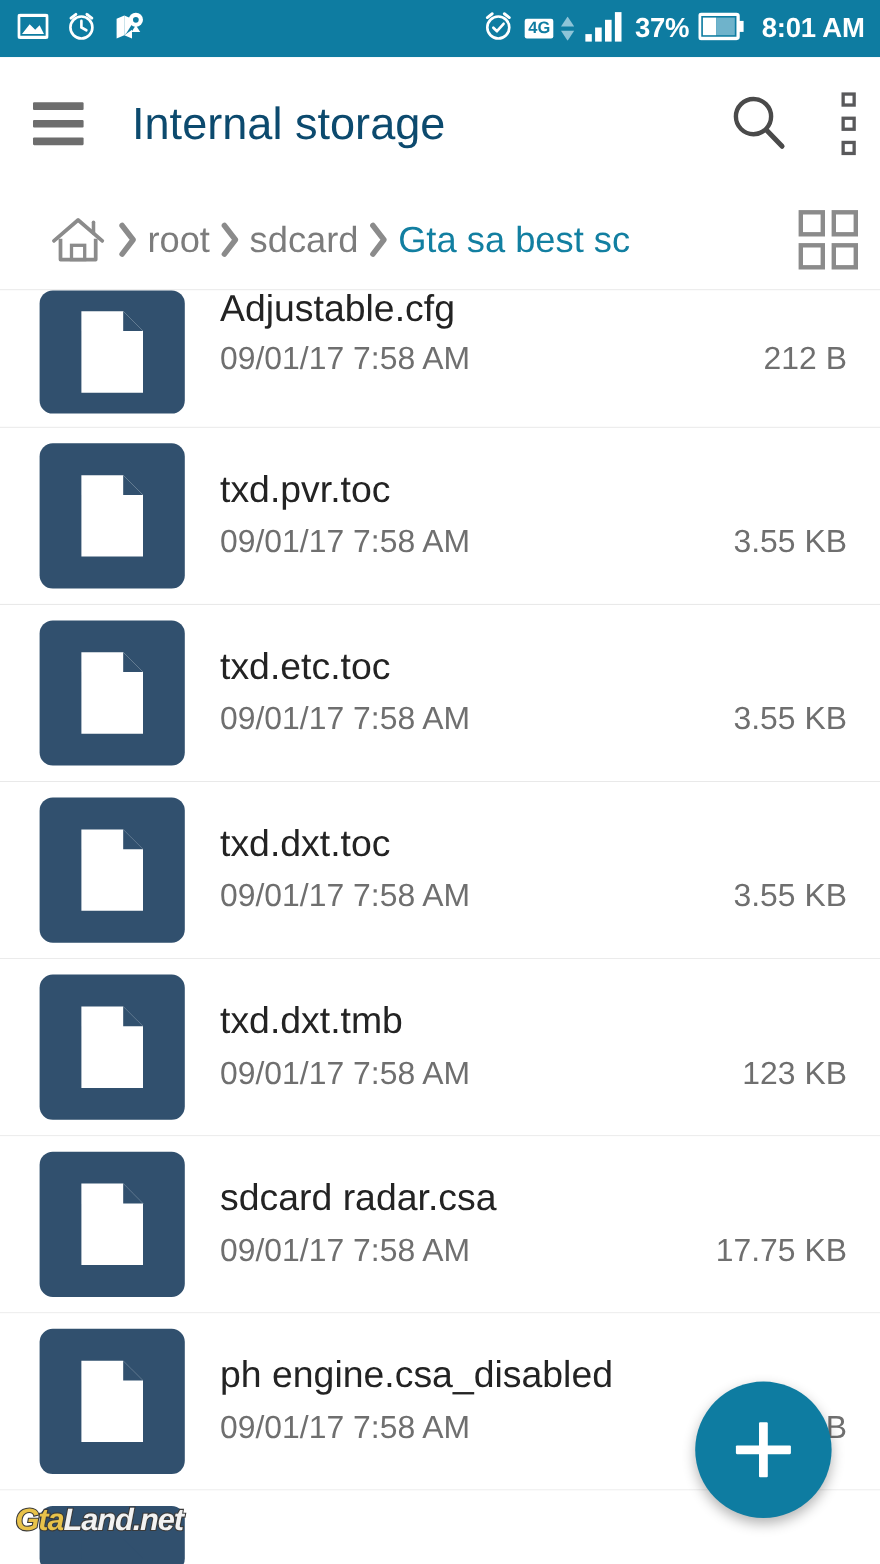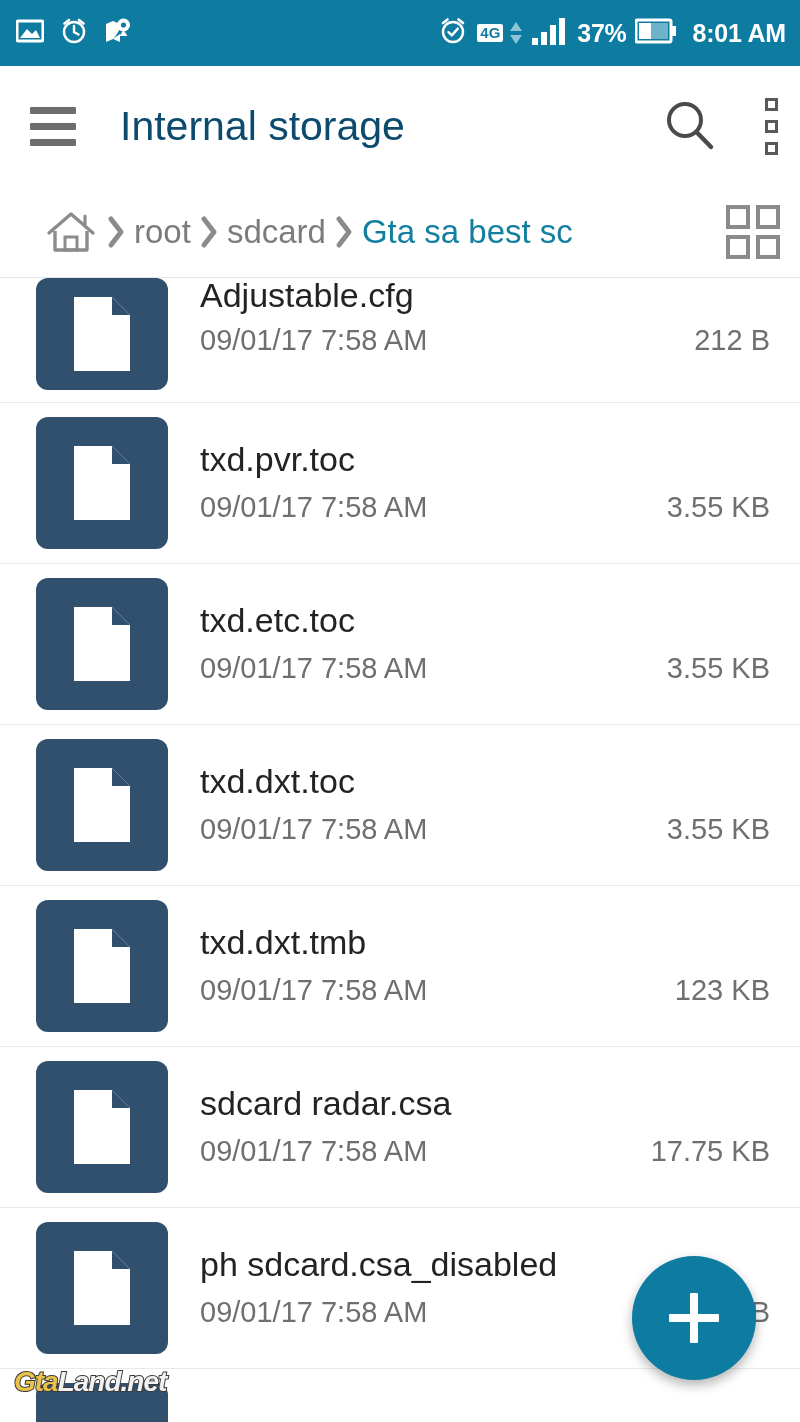--- a/index.html
+++ b/index.html
@@ -6,21 +6,21 @@
   html, body {
     width: 800px; height: 1422px;
     background: #ffffff;
     font-family: "Liberation Sans", sans-serif;
     overflow: hidden;
   }
   #app { position: relative; width: 800px; height: 1422px; background: #fff; overflow: hidden; }
 
   
   .statusbar {
-    height: 66px; background: #0e7ca1;
+    height: 52px; background: #0e7ca1;
     display: flex; align-items: center;
     padding: 0 14px 0 16px;
     color: #ffffff;
   }
   .sb-left { display: flex; align-items: center; gap: 16px; }
   .sb-right { display: flex; align-items: center; gap: 9px; margin-left: auto; }
   .sb-ico { display: block; }
   .sb-text { font-size: 25px; font-weight: 700; letter-spacing: -0.3px; line-height: 1; }
   .sb-time { font-size: 25px; font-weight: 700; letter-spacing: -0.2px; margin-left: 6px; line-height: 1; }
   .badge4g {
@@ -342,21 +342,21 @@
     </div>
 
     <div class="row">
       <div class="fileicon">
         <svg width="64" height="78" viewBox="0 0 64 78">
           <path d="M4 2 H42 L60 20 V76 H4 Z" fill="#ffffff"></path>
           <path d="M42 2 V20 H60 Z" fill="#31506e"></path>
         </svg>
       </div>
       <div class="rowbody">
-        <div class="fname">ph sdcard.csa_disabled</div>
+        <div class="fname">ph engine.csa_disabled</div>
         <div class="metaline">
           <span class="fdate">09/01/17 7:58 AM</span>
           <span class="fsize">B</span>
         </div>
       </div>
     </div>
 
     <div class="row clip-bottom">
       <div class="fileicon">
         <svg width="64" height="40" viewBox="0 0 64 40">

